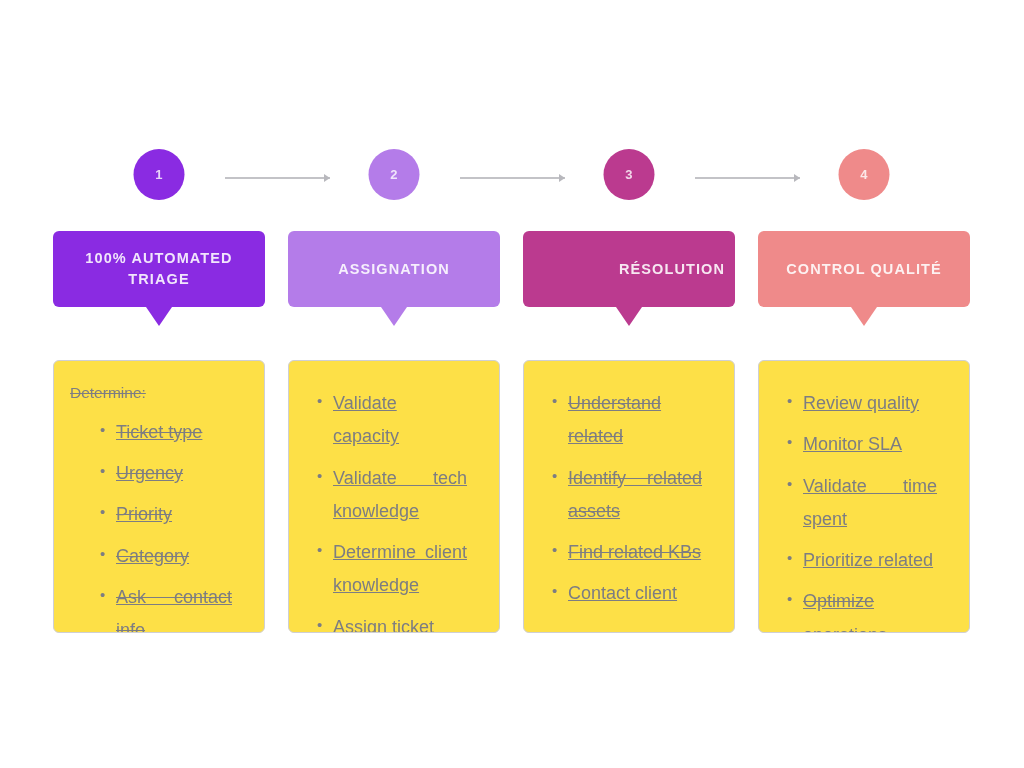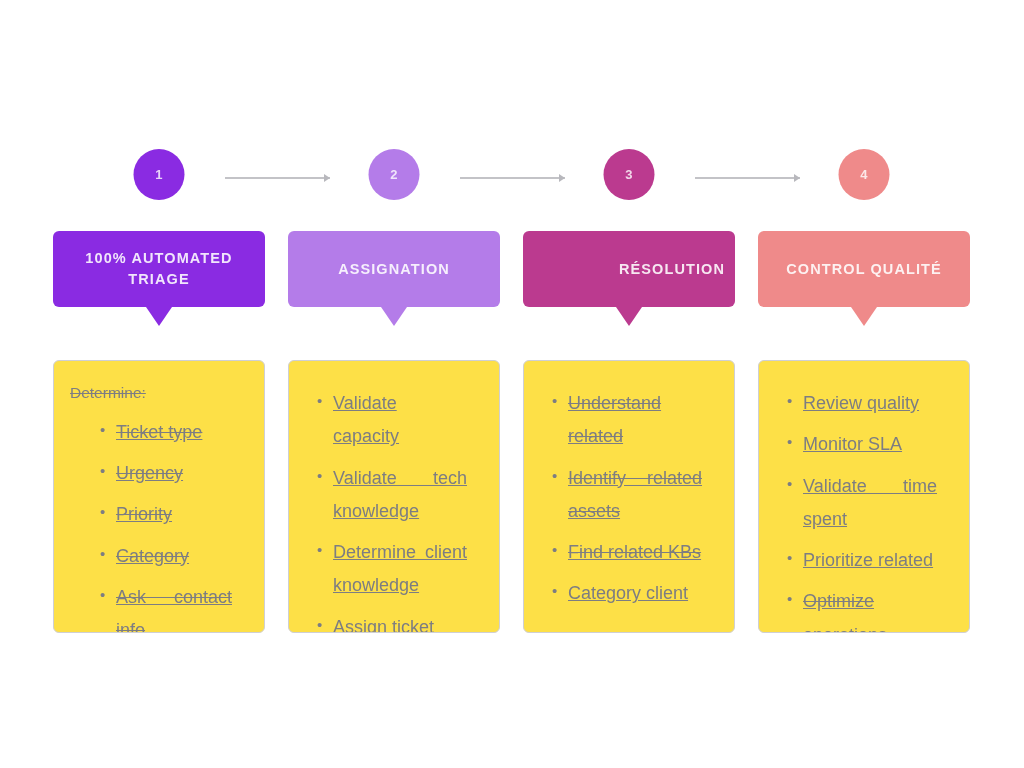--- a/index.html
+++ b/index.html
@@ -241,21 +241,21 @@
       </div>
       <div class="banner" style="background: rgb(187, 58, 143); justify-content: flex-end;">
         <div class="banner-label">RÉSOLUTION</div>
       </div>
       <div class="banner-tail" style="border-top-color: rgb(187, 58, 143);"></div>
       <div class="card">
         <ul class="task-list">
           <li class="task-item done"><span class="task-text">Understand related</span></li>
           <li class="task-item done"><span class="task-text">Identify related assets</span></li>
           <li class="task-item done"><span class="task-text">Find related KBs</span></li>
-          <li class="task-item"><span class="task-text">Category client</span></li>
+          <li class="task-item"><span class="task-text">Contact client</span></li>
         </ul>
       </div>
     </div>
     <div class="column col-3">
       <div class="circle" style="background: rgb(239, 138, 138);">
         <span class="circle-num">4</span>
       </div>
       <div class="banner" style="background: rgb(239, 138, 138);">
         <div class="banner-label">CONTROL QUALITÉ</div>
       </div>

